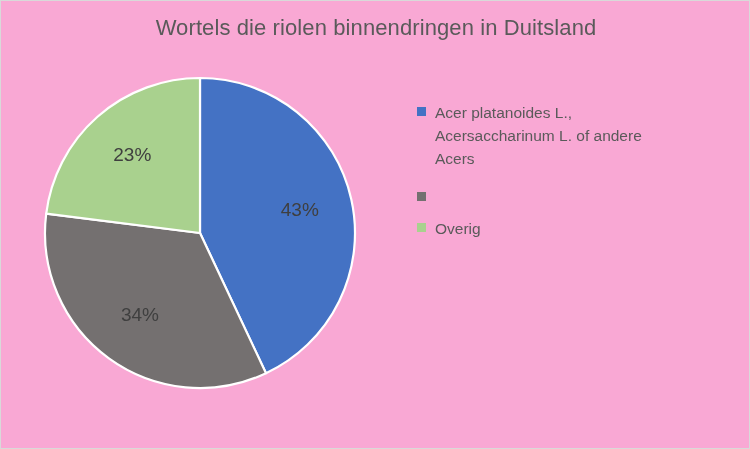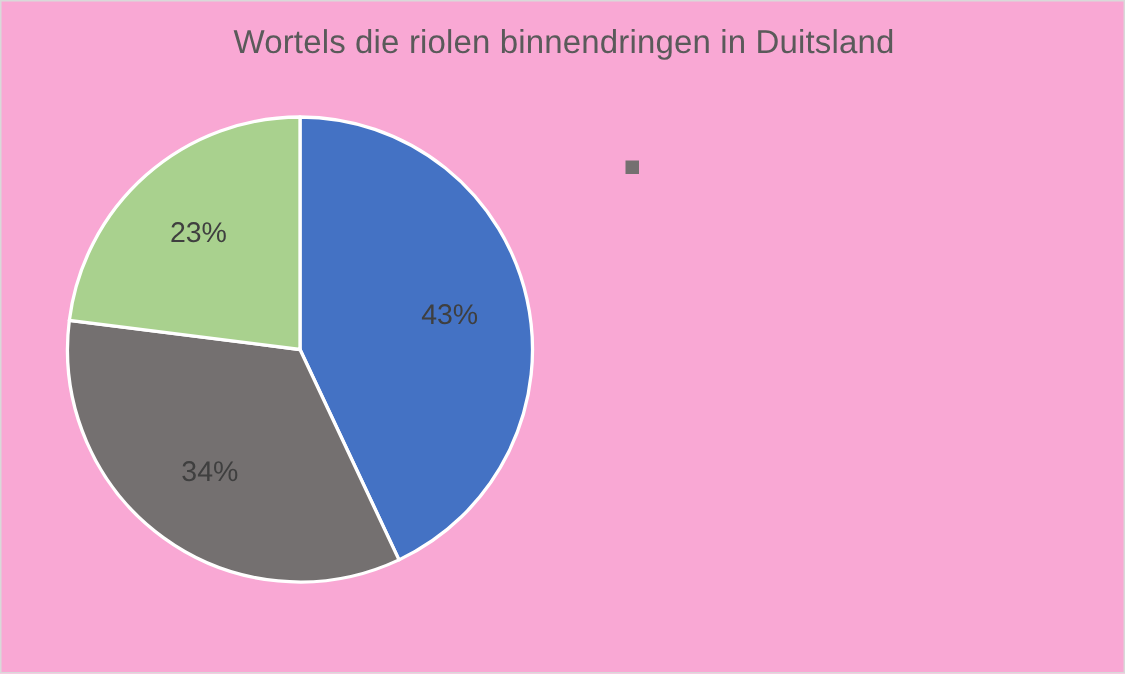--- a/index.html
+++ b/index.html
@@ -112,17 +112,27 @@
       <g id="slice-label-group">
           <text x="255.8" y="133.7" class="slice-label" fill="#3F3F3F">43%</text>
           <text x="95.9" y="238.8" class="slice-label" fill="#3F3F3F">34%</text>
           <text x="88.3" y="79.3" class="slice-label" fill="#3F3F3F">23%</text>
         </g>
     </svg>
   </div>
 
   <div id="legend">
       <div class="legend-entry">
+        <span class="legend-marker" style="background: rgb(68, 114, 196);"></span>
+        <span class="legend-label">Acer platanoides L.,
+Acersaccharinum L. of andere
+Acers</span>
+      </div>
+      <div class="legend-entry">
         <span class="legend-marker" style="background: rgb(116, 112, 112);"></span>
+      </div>
+      <div class="legend-entry">
+        <span class="legend-marker" style="background: rgb(169, 209, 142);"></span>
+        <span class="legend-label">Overig</span>
       </div>
     </div>
 
 </div>
 
 </body></html>

